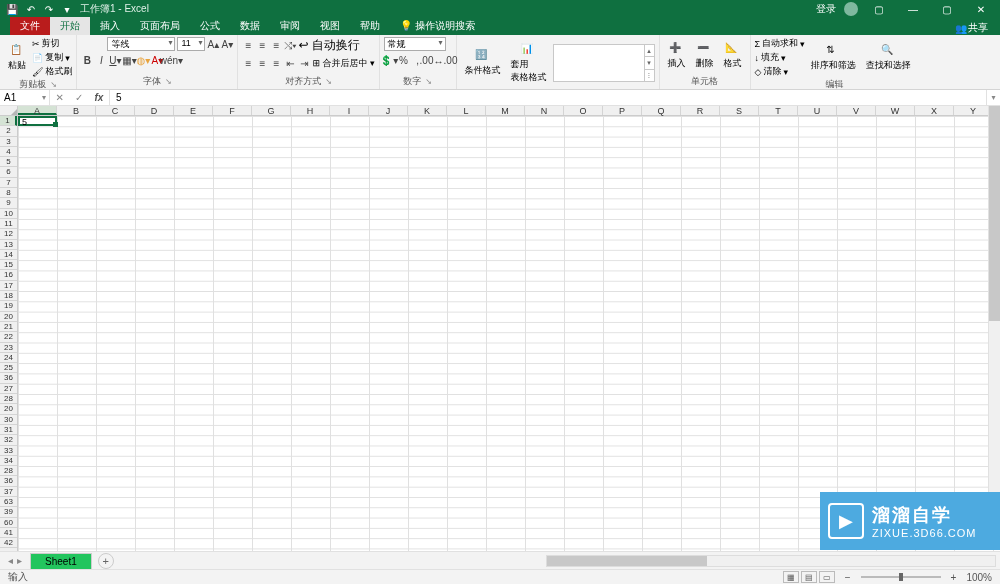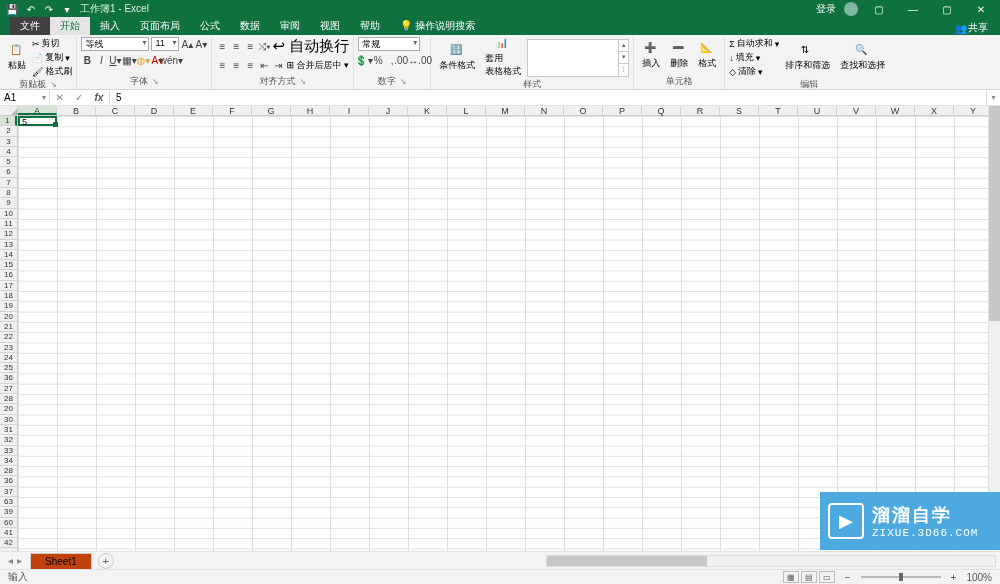--- a/index.html
+++ b/index.html
@@ -10,39 +10,39 @@
     .qat { display: flex; align-items: center; gap: 4px; padding: 0 6px; }
     .qat .icon { width: 14px; height: 14px; display: flex; align-items: center; justify-content: center; cursor: pointer; }
     .title-center { flex: 1; text-align: left; color: #e0f0e8; }
     .title-right { display: flex; align-items: center; gap: 8px; padding-right: 6px; }
     .title-right .avatar { width: 14px; height: 14px; border-radius: 50%; background: #7fb89f; display: inline-block; }
     .win-btn { width: 26px; height: 14px; display: flex; align-items: center; justify-content: center; cursor: pointer; }
     
     
     .ribbon-tabs { height: 17px; background: #0f7040; display: flex; align-items: flex-end; padding-left: 10px; font-size: 10px; }
     .ribbon-tab { padding: 2px 10px; color: #fff; cursor: pointer; white-space: nowrap; }
-    .ribbon-tab.file { background: #404040; }
+    .ribbon-tab.file { background: #b91c1c; }
     .ribbon-tab.active { background: #e5e5e5; color: #0f7040; }
     .ribbon-tabs-right { margin-left: auto; color: #fff; padding-right: 12px; display: flex; align-items: center; cursor: pointer; }
     
     
     .ribbon-body { height: 55px; background: #f3f3f3; border-bottom: 1px solid #d4d4d4; display: flex; font-size: 10px; }
     .ribbon-group { border-right: 1px solid #e1e1e1; display: flex; flex-direction: column; justify-content: space-between; padding: 2px 4px 0; }
     .ribbon-group-content { display: flex; align-items: center; flex: 1; gap: 2px; }
     .ribbon-group-label { text-align: center; color: #555; font-size: 9px; padding-bottom: 1px; display: flex; justify-content: center; align-items: center; gap: 4px; }
     .ribbon-group-label .launcher { font-size: 8px; color: #888; cursor: pointer; }
     
     .big-btn { display: flex; flex-direction: column; align-items: center; gap: 1px; cursor: pointer; padding: 0 4px; }
     .big-btn .bicon { width: 14px; height: 14px; }
     .big-btn .blabel { font-size: 9px; }
     .mini-stack { display: flex; flex-direction: column; gap: 1px; font-size: 9px; }
     .mini-stack div { cursor: pointer; display: flex; align-items: center; gap: 2px; white-space: nowrap; }
     
     .font-row { display: flex; gap: 2px; align-items: center; }
-    .font-name { width: 68px; height: 14px; border: 1px solid #ababab; background: #fff; font-size: 9px; padding: 0 3px; position: relative; }
+    .font-name { width: 68px; height: 14px; border: 1px solid #ababab; background: #fff; font-size: 9px; padding: 0 3px; position: relative; margin-left: 26px; }
     .font-name::after, .font-size::after, .num-format::after { content: '▾'; position: absolute; right: 2px; font-size: 8px; color: #666; }
     .font-size { width: 28px; height: 14px; border: 1px solid #ababab; background: #fff; font-size: 9px; padding: 0 3px; position: relative; }
     .num-format { width: 62px; height: 14px; border: 1px solid #ababab; background: #fff; font-size: 9px; padding: 0 3px; position: relative; }
     .fmt-btn { width: 12px; height: 12px; display: flex; align-items: center; justify-content: center; cursor: pointer; color: #444; }
     .gallery { width: 102px; height: 38px; border: 1px solid #c8c8c8; background: #fff; position: relative; }
     .gallery-scroll { position: absolute; right: 0; top: 0; bottom: 0; width: 10px; border-left: 1px solid #c8c8c8; display: flex; flex-direction: column; }
     .gallery-scroll div { flex: 1; display: flex; align-items: center; justify-content: center; font-size: 7px; color: #666; cursor: pointer; border-bottom: 1px solid #c8c8c8; }
     .gallery-scroll div:last-child { border-bottom: none; }
     
     
@@ -75,40 +75,40 @@
     }
     .active-cell { position: absolute; top: 0; left: 0; width: 39px; height: 10.3px; border: 2px solid #0f7040; box-sizing: border-box; font-size: 9px; padding-left: 2px; line-height: 8px; }
     .active-cell .fill-handle { position: absolute; right: -3px; bottom: -3px; width: 5px; height: 5px; background: #0f7040; cursor: crosshair; }
     .grid-scroll-v { position: absolute; right: 0; top: 106px; bottom: 48px; width: 12px; background: #f0f0f0; border-left: 1px solid #e1e1e1; }
     .grid-scroll-v .thumb { width: 100%; height: 50%; background: #c8c8c8; }
     
     
     .sheet-bar { position: absolute; bottom: 15px; left: 0; right: 0; height: 18px; background: #f3f3f3; border-top: 1px solid #e1e1e1; display: flex; align-items: center; font-size: 10px; }
     .sheet-nav { display: flex; gap: 4px; padding: 0 8px; color: #888; }
     .sheet-nav span { cursor: pointer; }
-    .sheet-tab { padding: 2px 14px; background: #c2410c; border: 1px solid #ccc; border-bottom: none; cursor: pointer; }
+    .sheet-tab { padding: 2px 14px; background: #22c55e; border: 1px solid #ccc; border-bottom: none; cursor: pointer; }
     .sheet-add { width: 16px; height: 16px; display: flex; align-items: center; justify-content: center; cursor: pointer; color: #666; margin-left: 6px; border: 1px solid #ccc; border-radius: 50%; font-size: 11px; }
     .sheet-scroll { margin-left: auto; width: 450px; height: 12px; background: #f0f0f0; border: 1px solid #ddd; position: relative; margin-right: 4px; }
     .sheet-scroll .thumb { position: absolute; left: 0; width: 160px; top: 0; bottom: 0; background: #c8c8c8; }
     
     
     .status-bar { position: absolute; bottom: 0; left: 0; right: 0; height: 15px; background: #f3f3f3; border-top: 1px solid #e1e1e1; display: flex; align-items: center; justify-content: space-between; font-size: 10px; color: #555; padding: 0 8px; }
     .status-right { display: flex; align-items: center; gap: 10px; }
     .view-btns { display: flex; gap: 2px; }
     .view-btn { width: 16px; height: 12px; border: 1px solid #bbb; cursor: pointer; display: flex; align-items: center; justify-content: center; font-size: 8px; }
     .zoom-slider { width: 80px; height: 2px; background: #bbb; position: relative; cursor: pointer; }
     .zoom-slider::before, .zoom-slider::after { position: absolute; top: -4px; font-size: 10px; color: #555; }
     .zoom-slider .thumb { position: absolute; left: 50%; top: -3px; width: 4px; height: 8px; background: #666; transform: translateX(-50%); }
     
     
     .watermark { position: absolute; right: 0; bottom: 34px; width: 180px; height: 58px; background: #4daae0; display: flex; align-items: center; padding: 0 8px; gap: 8px; color: #fff; }
     .wm-icon { width: 36px; height: 36px; border: 2px solid #fff; display: flex; align-items: center; justify-content: center; font-size: 18px; border-radius: 4px; }
     .wm-text { display: flex; flex-direction: column; }
     .wm-main { font-size: 18px; font-weight: bold; letter-spacing: 2px; font-family: Liberation Mono, monospace; }
-    .wm-sub { font-size: 11px; letter-spacing: 1px; font-family: Liberation Mono, monospace; }
+    .wm-sub { font-size: 11px; letter-spacing: 1px; }
   </style>
 </head>
 <body>
 
 <div class="title-bar">
   <div class="qat">
     <span class="icon">💾</span>
     <span class="icon">↶</span>
     <span class="icon">↷</span>
     <span class="icon">▾</span>
@@ -198,21 +198,21 @@
       </div>
   </div>
 
   <div class="ribbon-group">
     <div class="ribbon-group-content" style="flex-direction:column;align-items:flex-start;gap:3px;">
       <div class="font-row">
         <span class="fmt-btn">≡</span>
         <span class="fmt-btn">≡</span>
         <span class="fmt-btn">≡</span>
         <span class="fmt-btn">⤭▾</span>
-        <span style="font-size:15px;cursor:pointer">↩ <span>自动换行</span></span>
+        <span style="font-size:12px;cursor:pointer">↩ <span>自动换行</span></span>
       </div>
       <div class="font-row">
         <span class="fmt-btn">≡</span>
         <span class="fmt-btn">≡</span>
         <span class="fmt-btn">≡</span>
         <span class="fmt-btn">⇤</span>
         <span class="fmt-btn">⇥</span>
         <span style="font-size:9px;cursor:pointer">⊞ <span>合并后居中</span> ▾</span>
       </div>
     </div>
@@ -251,23 +251,20 @@
 表格格式</span>
       </div>
       <div class="gallery">
         <div class="gallery-scroll">
           <div>▴</div>
           <div>▾</div>
           <div>⁝</div>
         </div>
       </div>
     </div>
-    <div class="ribbon-group-label">
-        <span>样式</span>
-      </div>
   </div>
 
   <div class="ribbon-group">
     <div class="ribbon-group-content">
       <div class="big-btn">
         <span class="bicon">➕</span>
         <span class="blabel">插入</span>
       </div>
       <div class="big-btn">
         <span class="bicon">➖</span>

